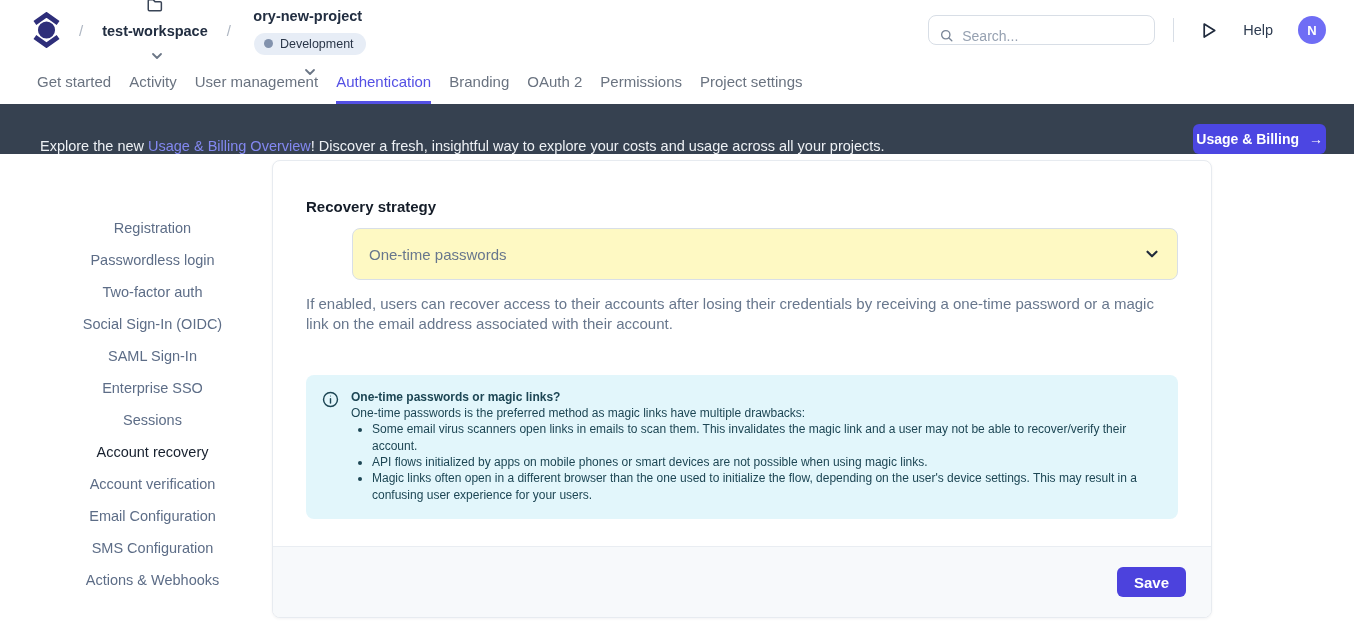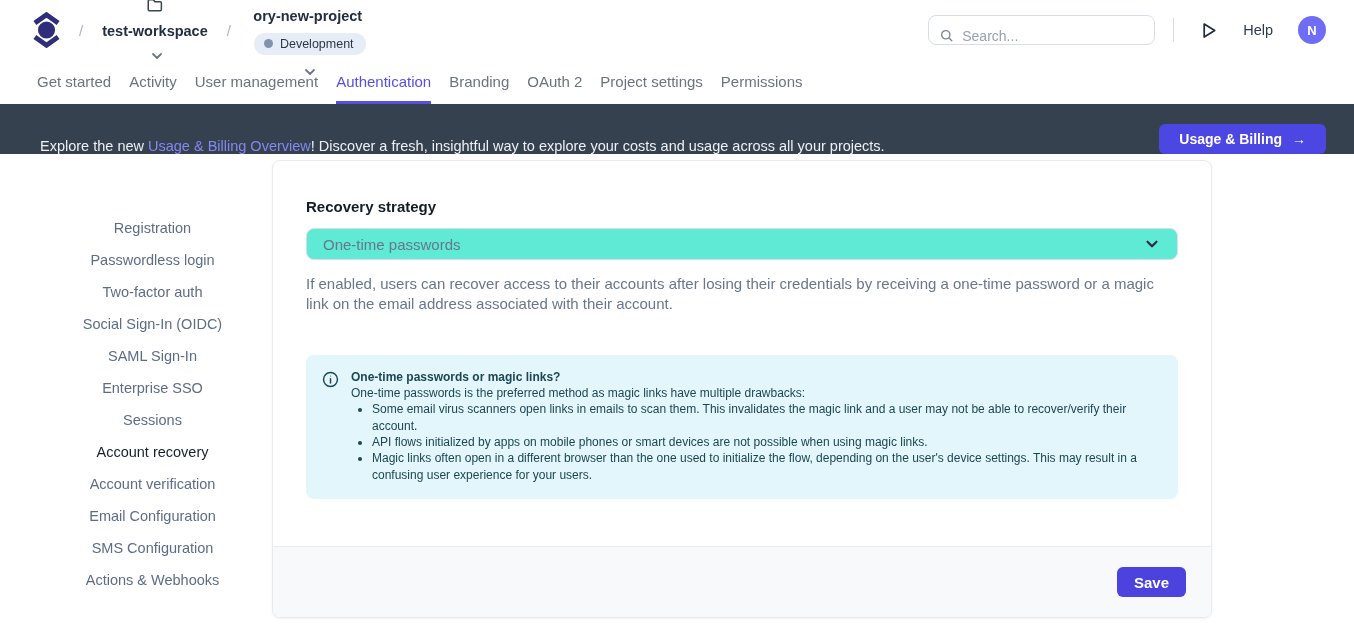--- a/index.html
+++ b/index.html
@@ -31,33 +31,33 @@
 
   
   .tabs { display:flex; gap:18px; padding-left:37px; height:44px; }
   .tab { display:flex; align-items:center; font-size:15px; color:#6a7380; border-bottom:3px solid transparent; padding-top:2px; cursor:pointer; white-space:nowrap; }
   .tab.active { color:#5450e4; border-bottom-color:#5450e4; }
 
   
   .banner { height:50px; background:#364150; display:flex; align-items:flex-end; justify-content:space-between; padding:0 28px 0 40px; }
   .banner-text { font-size:14.5px; color:#edf0f4; }
   .banner-link { color:#8388f0; text-decoration:none; cursor:pointer; }
-  .banner-btn { background:#4c46e2; color:#fff; font-size:14px; font-weight:700; border:none; border-radius:6px; height:30px; padding:0 20px; display:flex; align-items:center; gap:10px; cursor:pointer; font-family:inherit; }
+  .banner-btn { background:#4c46e2; color:#fff; font-size:14px; font-weight:700; border:none; border-radius:6px; height:30px; padding:0 3px; display:flex; align-items:center; gap:10px; cursor:pointer; font-family:inherit; }
 
   
   .content { display:flex; height:471px; }
   .sidebar { width:272px; padding:64px 0 0 33px; flex:none; }
   .side-item { font-size:14.5px; color:#5d6d87; margin-bottom:12px; height:20px; line-height:20px; cursor:pointer; white-space:nowrap;text-align:center; }
   .side-item.active { color:#17202e; font-weight:500; }
 
   .card { margin-top:6px; width:940px; height:458px; border:1px solid #e7ebf0; border-radius:8px; background:#fff;
           display:flex; flex-direction:column; overflow:hidden; box-shadow:0 1px 3px rgba(16,24,40,.05); }
   .card-body { flex:1; padding:37px 33px 0; }
   .field-label { font-size:15px; font-weight:700; color:#141c28; margin-bottom:13px; }
-  .select { height:32px; border:1px solid #d8dfe7; border-radius:8px; display:flex; align-items:center; justify-content:space-between; padding:0 16px; font-size:15px; color:#68778d; cursor:pointer; background:#5eead4; }
+  .select { height:52px; border:1px solid #d8dfe7; border-radius:8px; display:flex; align-items:center; justify-content:space-between; padding:0 16px; font-size:15px; color:#68778d; cursor:pointer; background:#fef9c3;margin-left:46px; }
   .description { font-size:15px; line-height:1.36; color:#68778d; margin-top:14px; }
 
   .infobox { margin-top:40px; background:#e2f6fb; border-radius:8px; padding:14px 20px 16px 16px; display:flex; gap:12px; color:#1d4654; font-size:12px; line-height:1.36; }
   .info-icon { flex:none; margin-top:2px; }
   .infobox-title { font-weight:700; }
   .infobox ul { margin:0; padding-left:21px; }
 
   .card-footer { height:71px; background:#f7f9fb; border-top:1px solid #e9edf2; display:flex; align-items:center; justify-content:flex-end; padding:0 25px; flex:none; }
   .save-btn { background:#4c42dd; color:#fff; font-size:15px; font-weight:700; border:none; border-radius:6px; height:30px; padding:0 17px; cursor:pointer; font-family:inherit;text-align:center; }
 </style>
@@ -120,22 +120,22 @@
     </div>
   </div>
 
   <div class="tabs">
     <div class="tab">Get started</div>
     <div class="tab">Activity</div>
     <div class="tab">User management</div>
     <div class="tab active">Authentication</div>
     <div class="tab">Branding</div>
     <div class="tab">OAuth 2</div>
+    <div class="tab">Permissions</div>
     <div class="tab">Project settings</div>
-    <div class="tab">Permissions</div>
   </div>
 
   <div class="banner">
     <div class="banner-text">
       <span>Explore the new </span><a class="banner-link">Usage &amp; Billing Overview</a><span>! Discover a fresh, insightful way to explore your costs and usage across all your projects.</span>
     </div>
     <button class="banner-btn">
       <span>Usage &amp; Billing</span>
       <span>→</span>
     </button>

